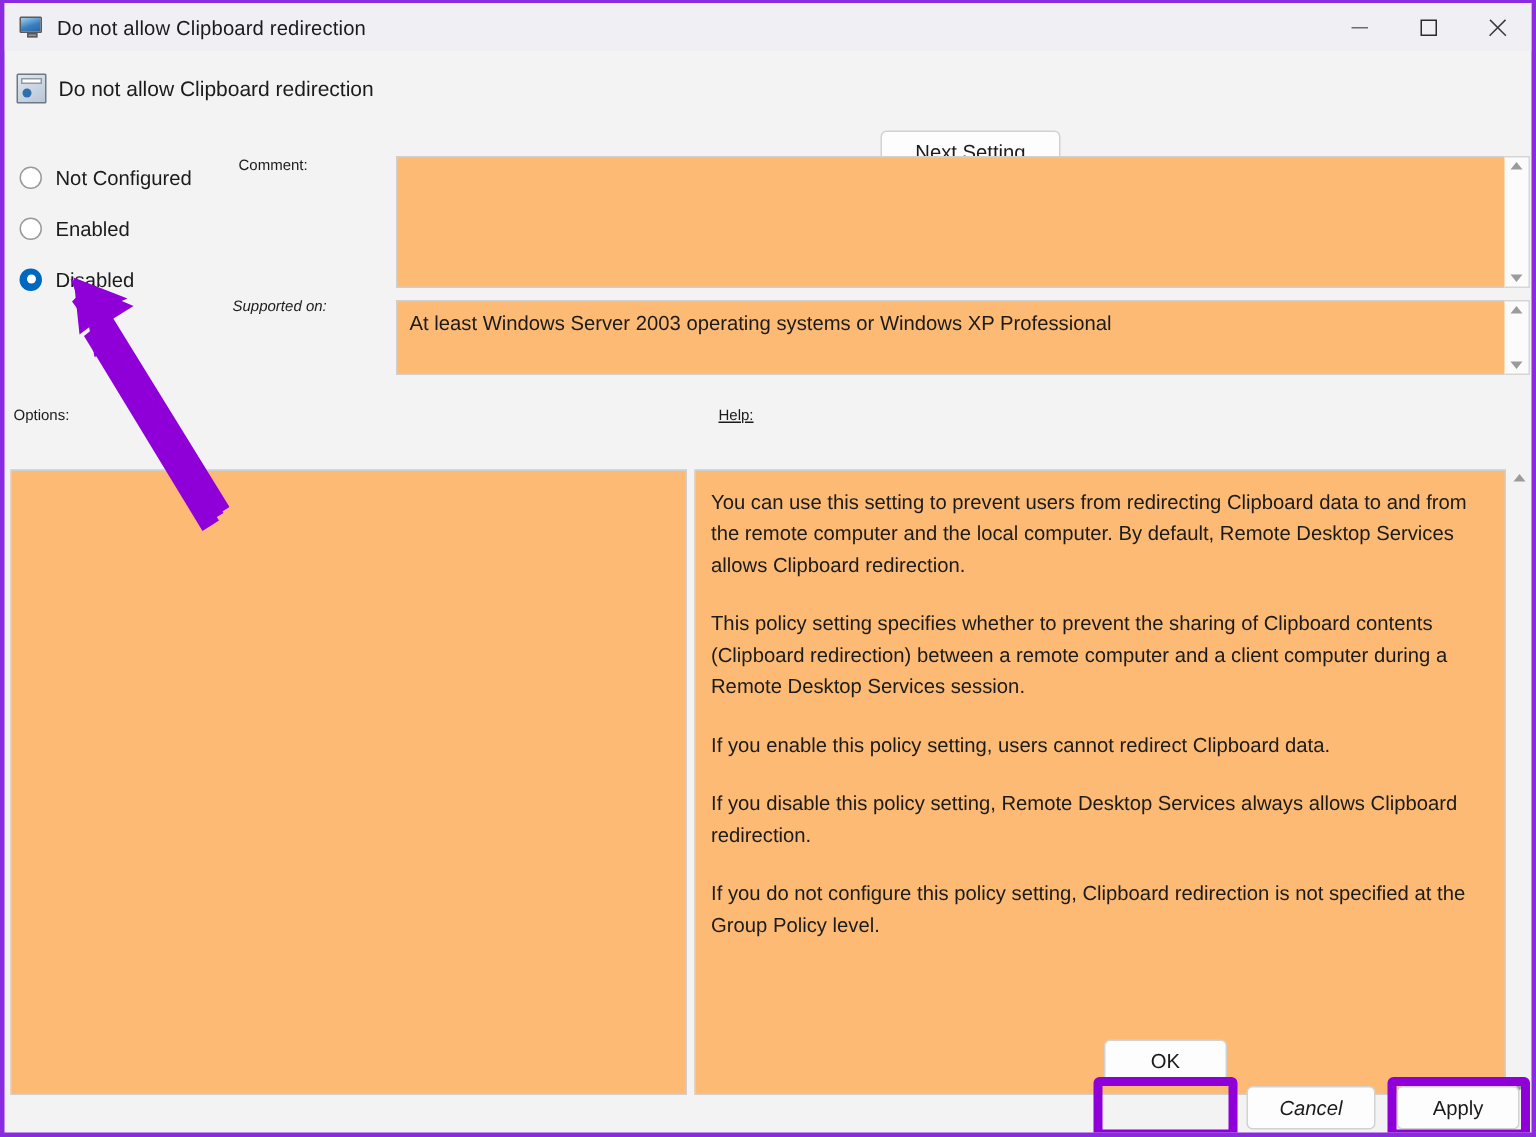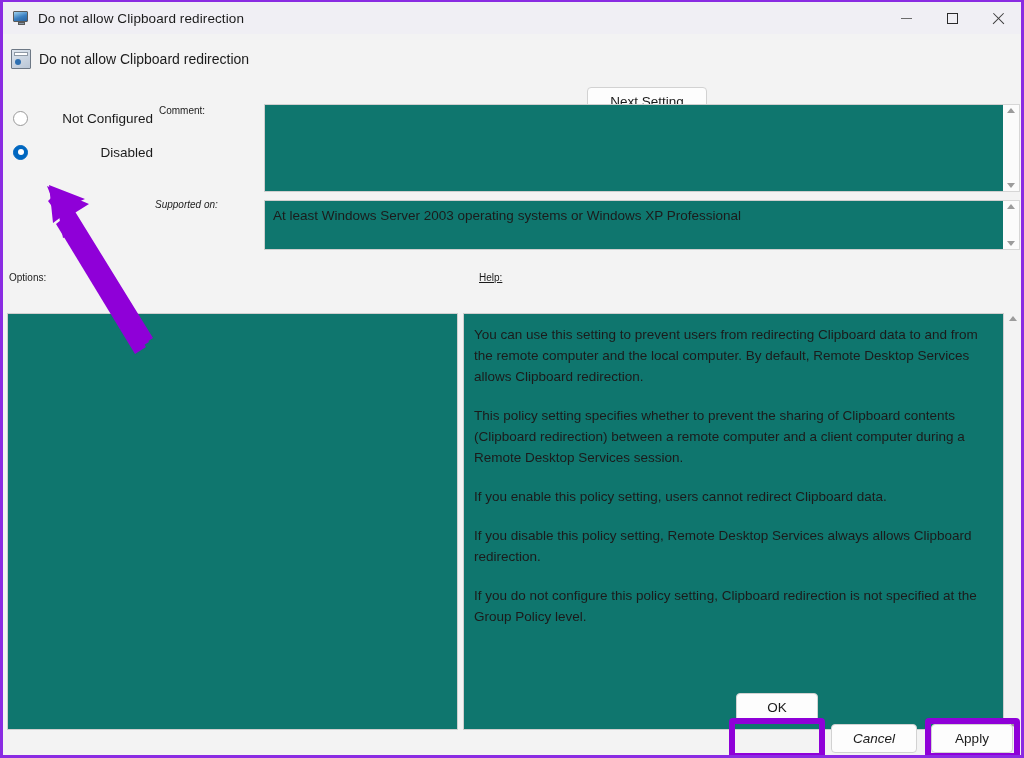--- a/index.html
+++ b/index.html
@@ -168,21 +168,20 @@
   .radios {
     position: absolute;
     left: 10px; top: 104px;
     width: 140px;
   }
   .radio-row {
     display: flex;
     align-items: center;
     height: 24px;
     margin-bottom: 10px;
-    justify-content: space-between;
   }
   .radio-mark {
     width: 15px; height: 15px;
     border-radius: 50%;
     border: 1.4px solid #9a9a9a;
     background: #ffffff;
     box-sizing: border-box;
     margin-right: 9px;
     flex: 0 0 auto;
     position: relative;
@@ -211,21 +210,21 @@
     font-size: 10px;
     color: #1b1b1b;
   }
   .lbl-comment   { left: 156px; top: 103px; }
   .lbl-supported { left: 152px; top: 197px; font-style: italic; }
   .lbl-options   { left: 6px;   top: 270px; }
   .lbl-help      { left: 476px; top: 270px; text-decoration: underline; }
 
   .field {
     position: absolute;
-    background: #0f766e;
+    background: #fdba74;
     border: 1px solid #cfcfcf;
     box-sizing: border-box;
   }
   .field-comment {
     left: 261px; top: 102px;
     width: 756px; height: 88px;
   }
   .field-supported {
     left: 261px; top: 198px;
     width: 756px; height: 50px;
@@ -341,20 +340,24 @@
     <span class="policy-icon"></span>
     <span class="policy-title">Do not allow Clipboard redirection</span>
     <button class="btn btn-next">Next Setting</button>
   </div>
 
   <div class="radios">
     <div class="radio-row">
       <span class="radio-mark"></span>
       <span class="radio-label">Not Configured</span>
     </div>
+    <div class="radio-row">
+      <span class="radio-mark"></span>
+      <span class="radio-label">Enabled</span>
+    </div>
     <div class="radio-row checked">
       <span class="radio-mark"></span>
       <span class="radio-label">Disabled</span>
     </div>
   </div>
 
   <span class="lbl lbl-comment">Comment:</span>
   <div class="field field-comment"></div>
   <div class="sbar sbar-comment">
     <span class="sb-arrow sb-up"></span>

